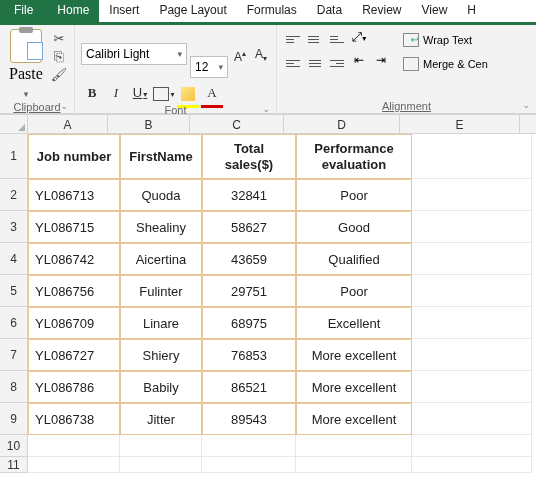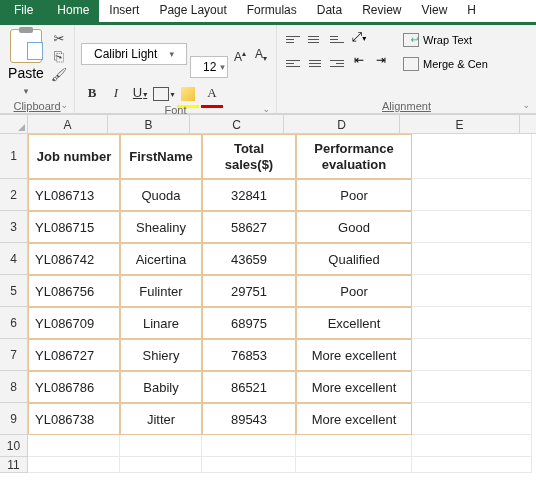--- a/index.html
+++ b/index.html
@@ -17,28 +17,28 @@
   .group { border-right: 1px solid #e0e0e0; padding: 4px 6px 0 6px; display: flex; flex-direction: column; justify-content: space-between; height: 89px; }
   .group-label { text-align: center; font-size: 11px; color: #666; padding-bottom: 2px; position: relative; text-decoration: underline; }
   .group-label::after { content: "⌄"; position: absolute; right: 0; font-size: 9px; color: #888; }
   .group-content { display: flex; gap: 4px; align-items: flex-start; }
 
   
   .paste-big { width: 40px; text-align: center; cursor: pointer; }
   .paste-icon { width: 32px; height: 34px; margin: 0 auto 2px; background: linear-gradient(#fff,#fff); border: 1px solid #bfa76a; border-radius: 3px; position: relative; }
   .paste-icon::before { content:""; position:absolute; top:-3px; left:8px; width:14px; height:6px; background:#9b9b9b; border-radius:2px; }
   .paste-icon::after { content:""; position:absolute; bottom:2px; right:-2px; width:14px; height:16px; background:#fff; border:1px solid #7aa8d8; }
-  .paste-label { font-size: 14px; }
+  .paste-label { font-size: 16px; font-family: Liberation Serif, serif; }
   .paste-label::after { content:" ▾"; font-size:9px; color:#666; }
   .small-tools { display:flex; flex-direction:column; gap:2px; margin-top:2px; }
   .small-tool { width:18px; height:16px; font-size:13px; text-align:center; cursor:pointer; color:#444; }
 
   
   .font-row { display:flex; gap:3px; align-items:center; }
-  .font-select { height:22px; border:1px solid #c0c0c0; background:#fff; font-size:12px; display:flex; align-items:center; justify-content:space-between; padding:0 12px; cursor:pointer; }
+  .font-select { height:22px; border:1px solid #c0c0c0; background:#fff; font-size:12px; display:flex; align-items:center; justify-content:space-between; padding:0 4px; cursor:pointer; }
   .font-select.name { width:106px; }
   .font-select.size { width:38px;margin-top:27px; }
   .font-select .caret { font-size:9px; color:#666; margin-left:4px; }
   .font-size-btn { width:18px; height:22px; text-align:center; line-height:22px; cursor:pointer; color:#333; font-size:12px; position:relative; }
   .font-btns { display:flex; gap:2px; margin-top:4px; }
   .fbtn { width:22px; height:22px; text-align:center; line-height:22px; cursor:pointer; color:#333; font-size:13px; }
   .fbtn .caret { font-size:8px; margin-left:1px; }
   .fbtn.bold { font-weight:bold; font-family:"Times New Roman",serif; }
   .fbtn.italic { font-style:italic; font-family:"Times New Roman",serif; }
   .fbtn.underline { text-decoration:underline; }

